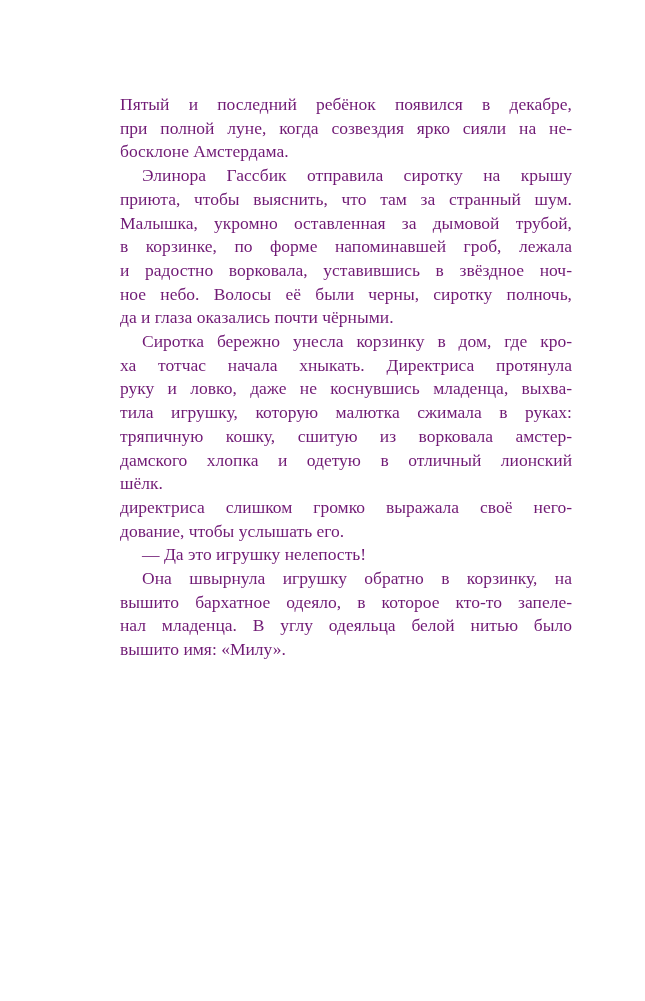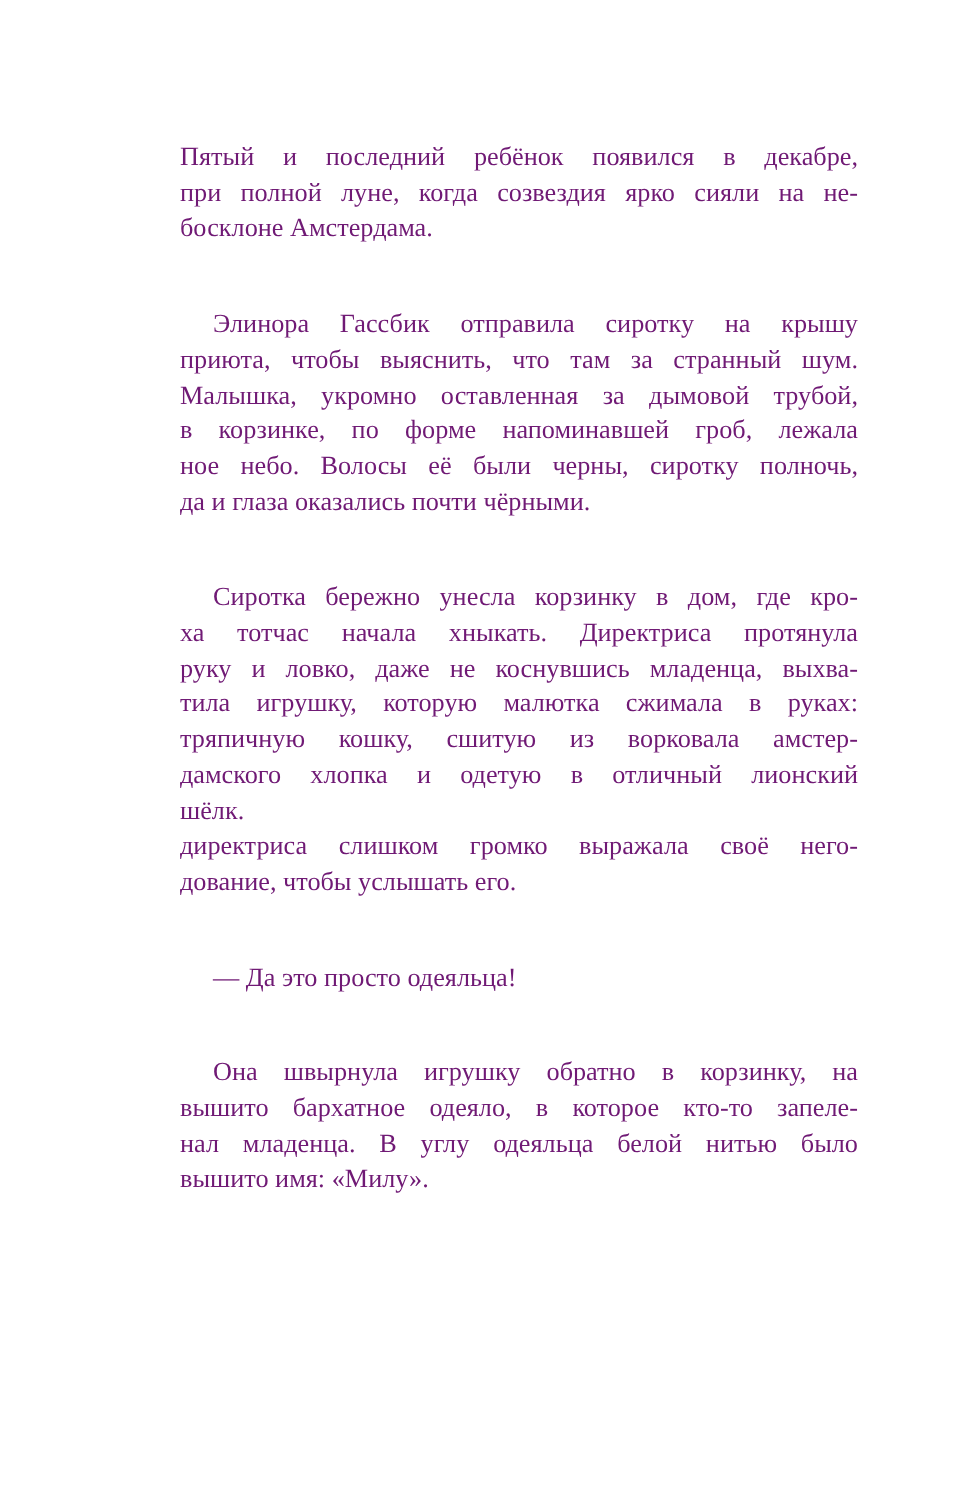--- a/index.html
+++ b/index.html
@@ -36,56 +36,56 @@
   .line {
     text-align: justify;
     text-align-last: justify;
     white-space: normal;
   }
   .line.last {
     text-align-last: left;
   }
   .line.indent {
     text-indent: 22px;
-    margin-top: 40px;
   }
 </style>
 </head>
 <body style="background: rgb(255, 255, 255);">
 
 <div class="page">
   <div class="page-text" style="color: #701a75;">
       <div class="paragraph">
         <div class="line">Пятый и последний ребёнок появился в декабре,</div>
         <div class="line">при полной луне, когда созвездия ярко сияли на не-</div>
         <div class="line last">босклоне Амстердама.</div>
       </div>
       <div class="paragraph">
         <div class="line indent">Элинора Гассбик отправила сиротку на крышу</div>
         <div class="line">приюта, чтобы выяснить, что там за странный шум.</div>
         <div class="line">Малышка, укромно оставленная за дымовой трубой,</div>
         <div class="line">в корзинке, по форме напоминавшей гроб, лежала</div>
+        <div class="line">и радостно ворковала, уставившись в звёздное ноч-</div>
         <div class="line">ное небо. Волосы её были черны, сиротку полночь,</div>
         <div class="line last">да и глаза оказались почти чёрными.</div>
       </div>
       <div class="paragraph">
         <div class="line indent">Сиротка бережно унесла корзинку в дом, где кро-</div>
         <div class="line">ха тотчас начала хныкать. Директриса протянула</div>
         <div class="line">руку и ловко, даже не коснувшись младенца, выхва-</div>
         <div class="line">тила игрушку, которую малютка сжимала в руках:</div>
         <div class="line">тряпичную кошку, сшитую из ворковала амстер-</div>
         <div class="line">дамского хлопка и одетую в отличный лионский</div>
         <div class="line last">шёлк.</div>
       </div>
       <div class="paragraph">
         <div class="line">директриса слишком громко выражала своё него-</div>
         <div class="line last">дование, чтобы услышать его.</div>
       </div>
       <div class="paragraph">
-        <div class="line last indent">— Да это просто одеяльца!</div>
+        <div class="line last indent">— Да это игрушку нелепость!</div>
       </div>
       <div class="paragraph">
         <div class="line indent">Она швырнула игрушку обратно в корзинку, на</div>
         <div class="line">вышито бархатное одеяло, в которое кто-то запеле-</div>
         <div class="line">нал младенца. В углу одеяльца белой нитью было</div>
         <div class="line last">вышито имя: «Милу».</div>
       </div>
     </div>
 </div>
 

